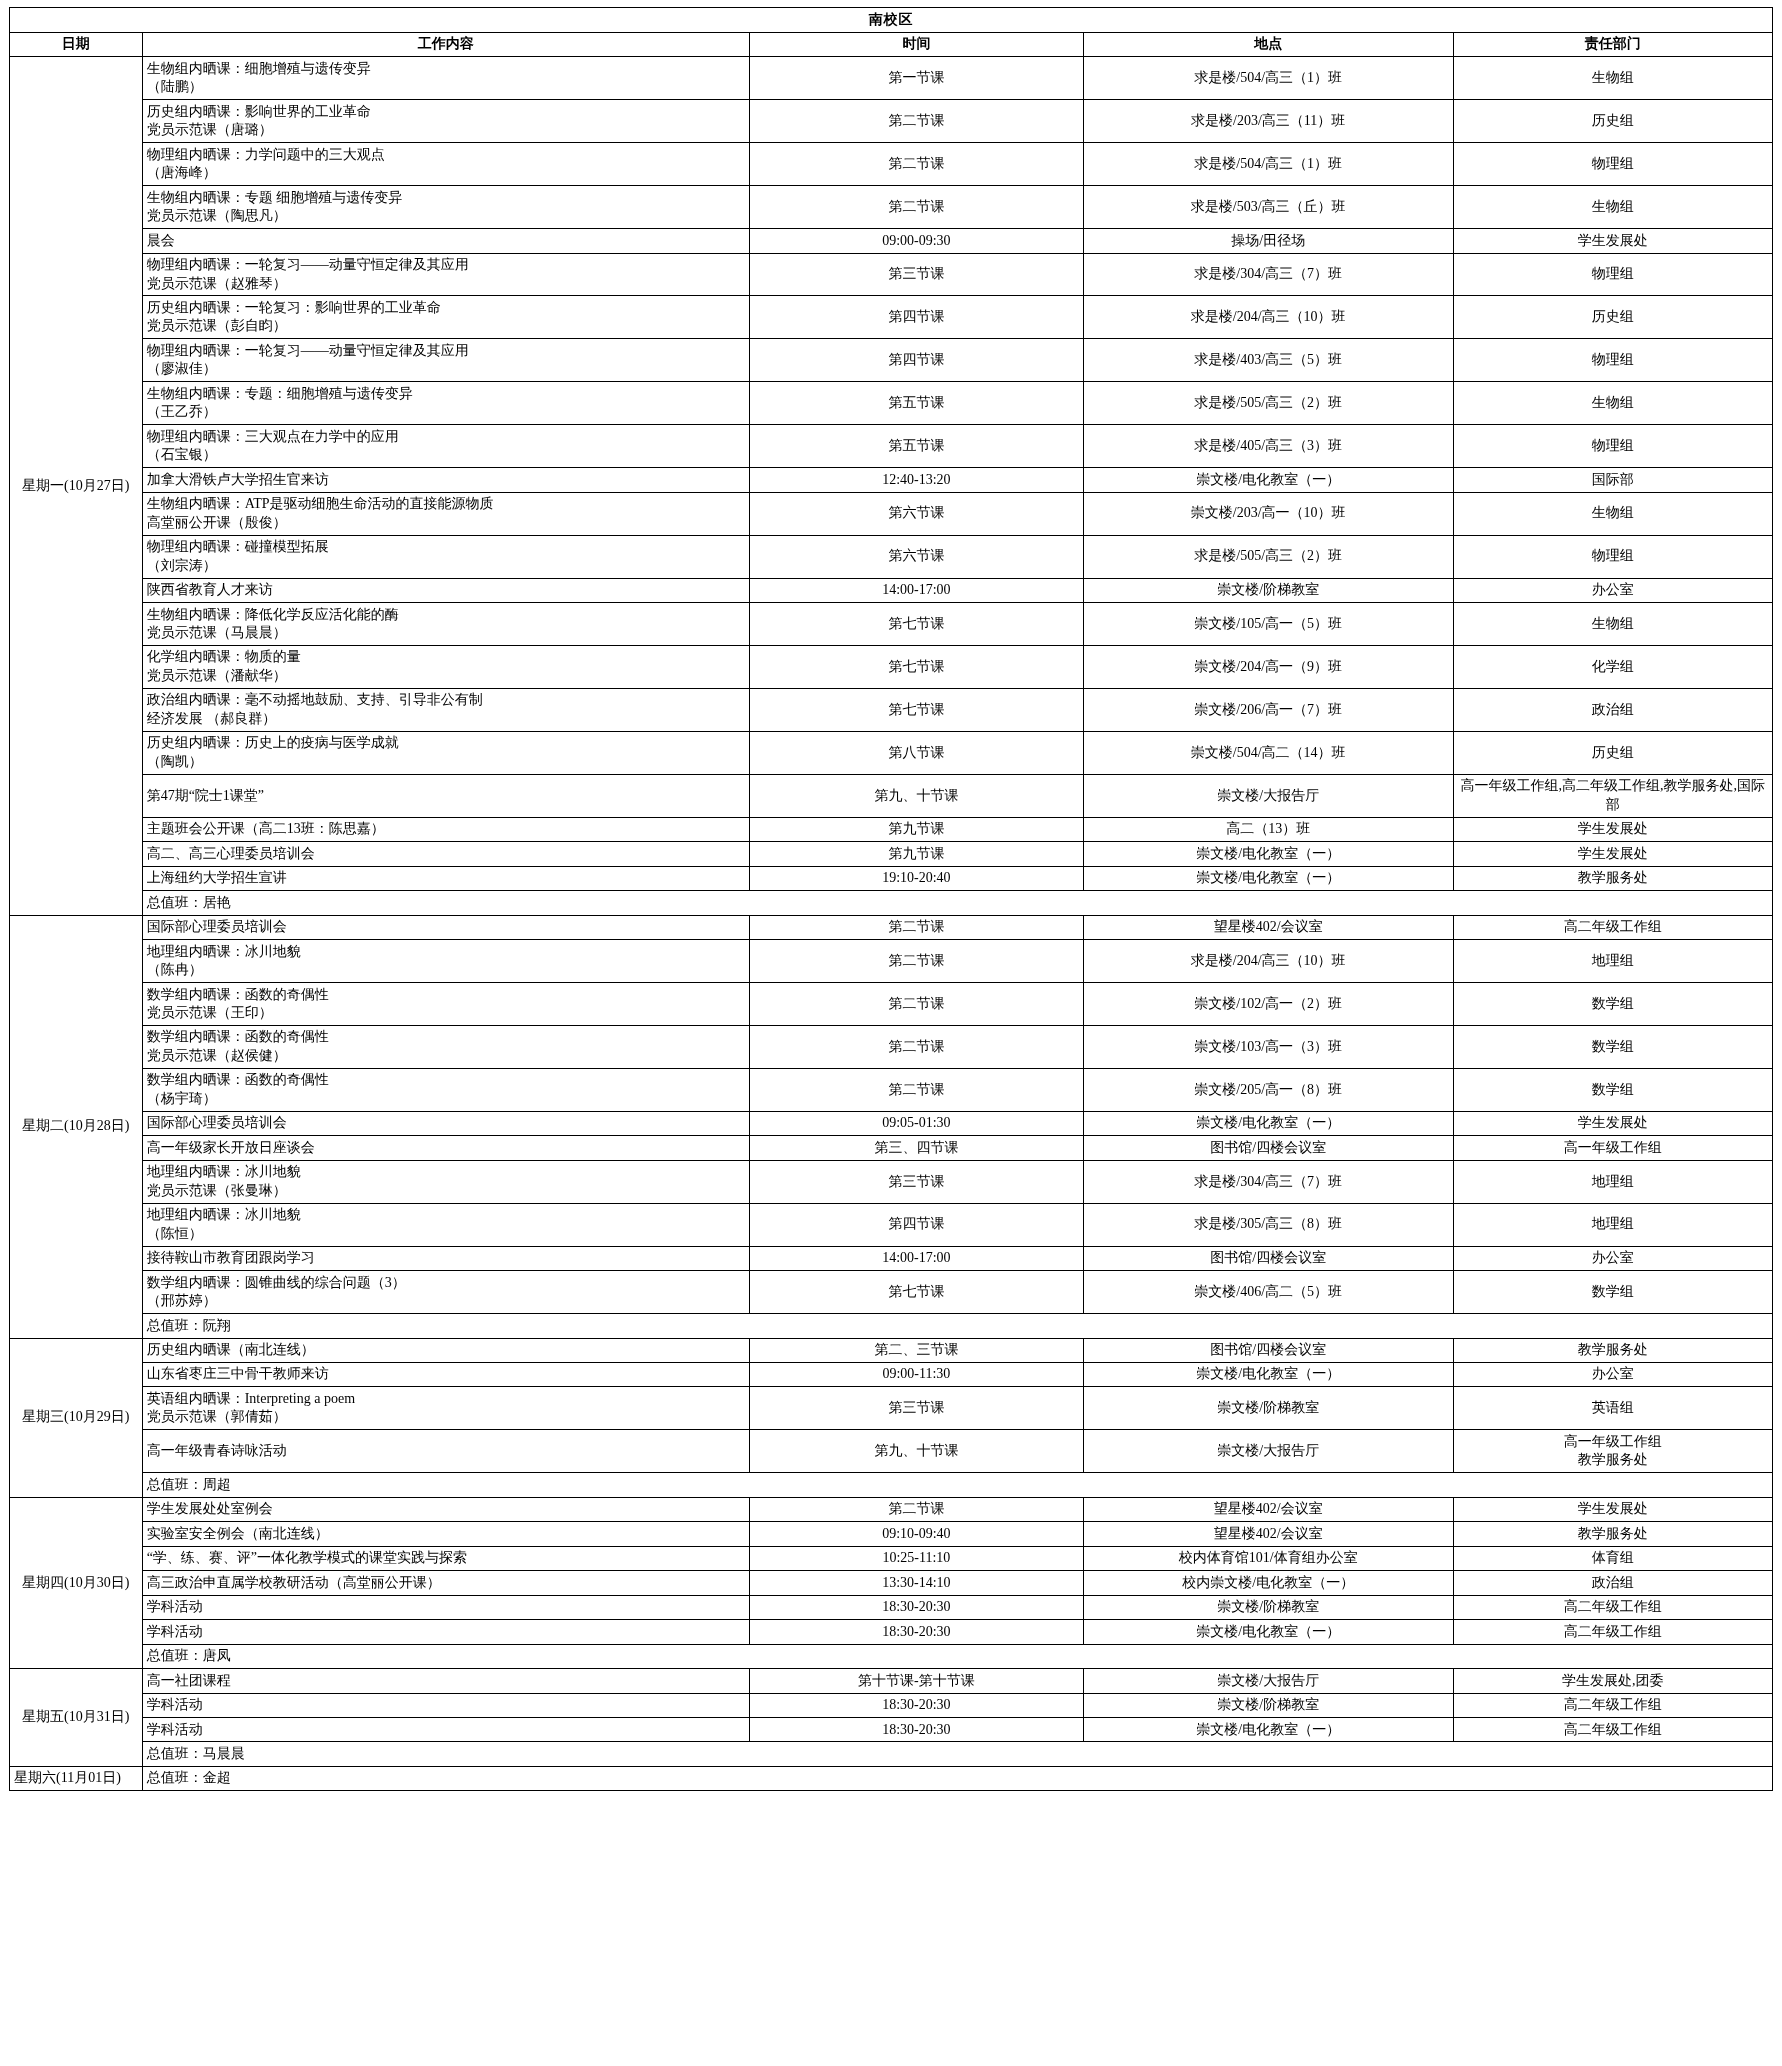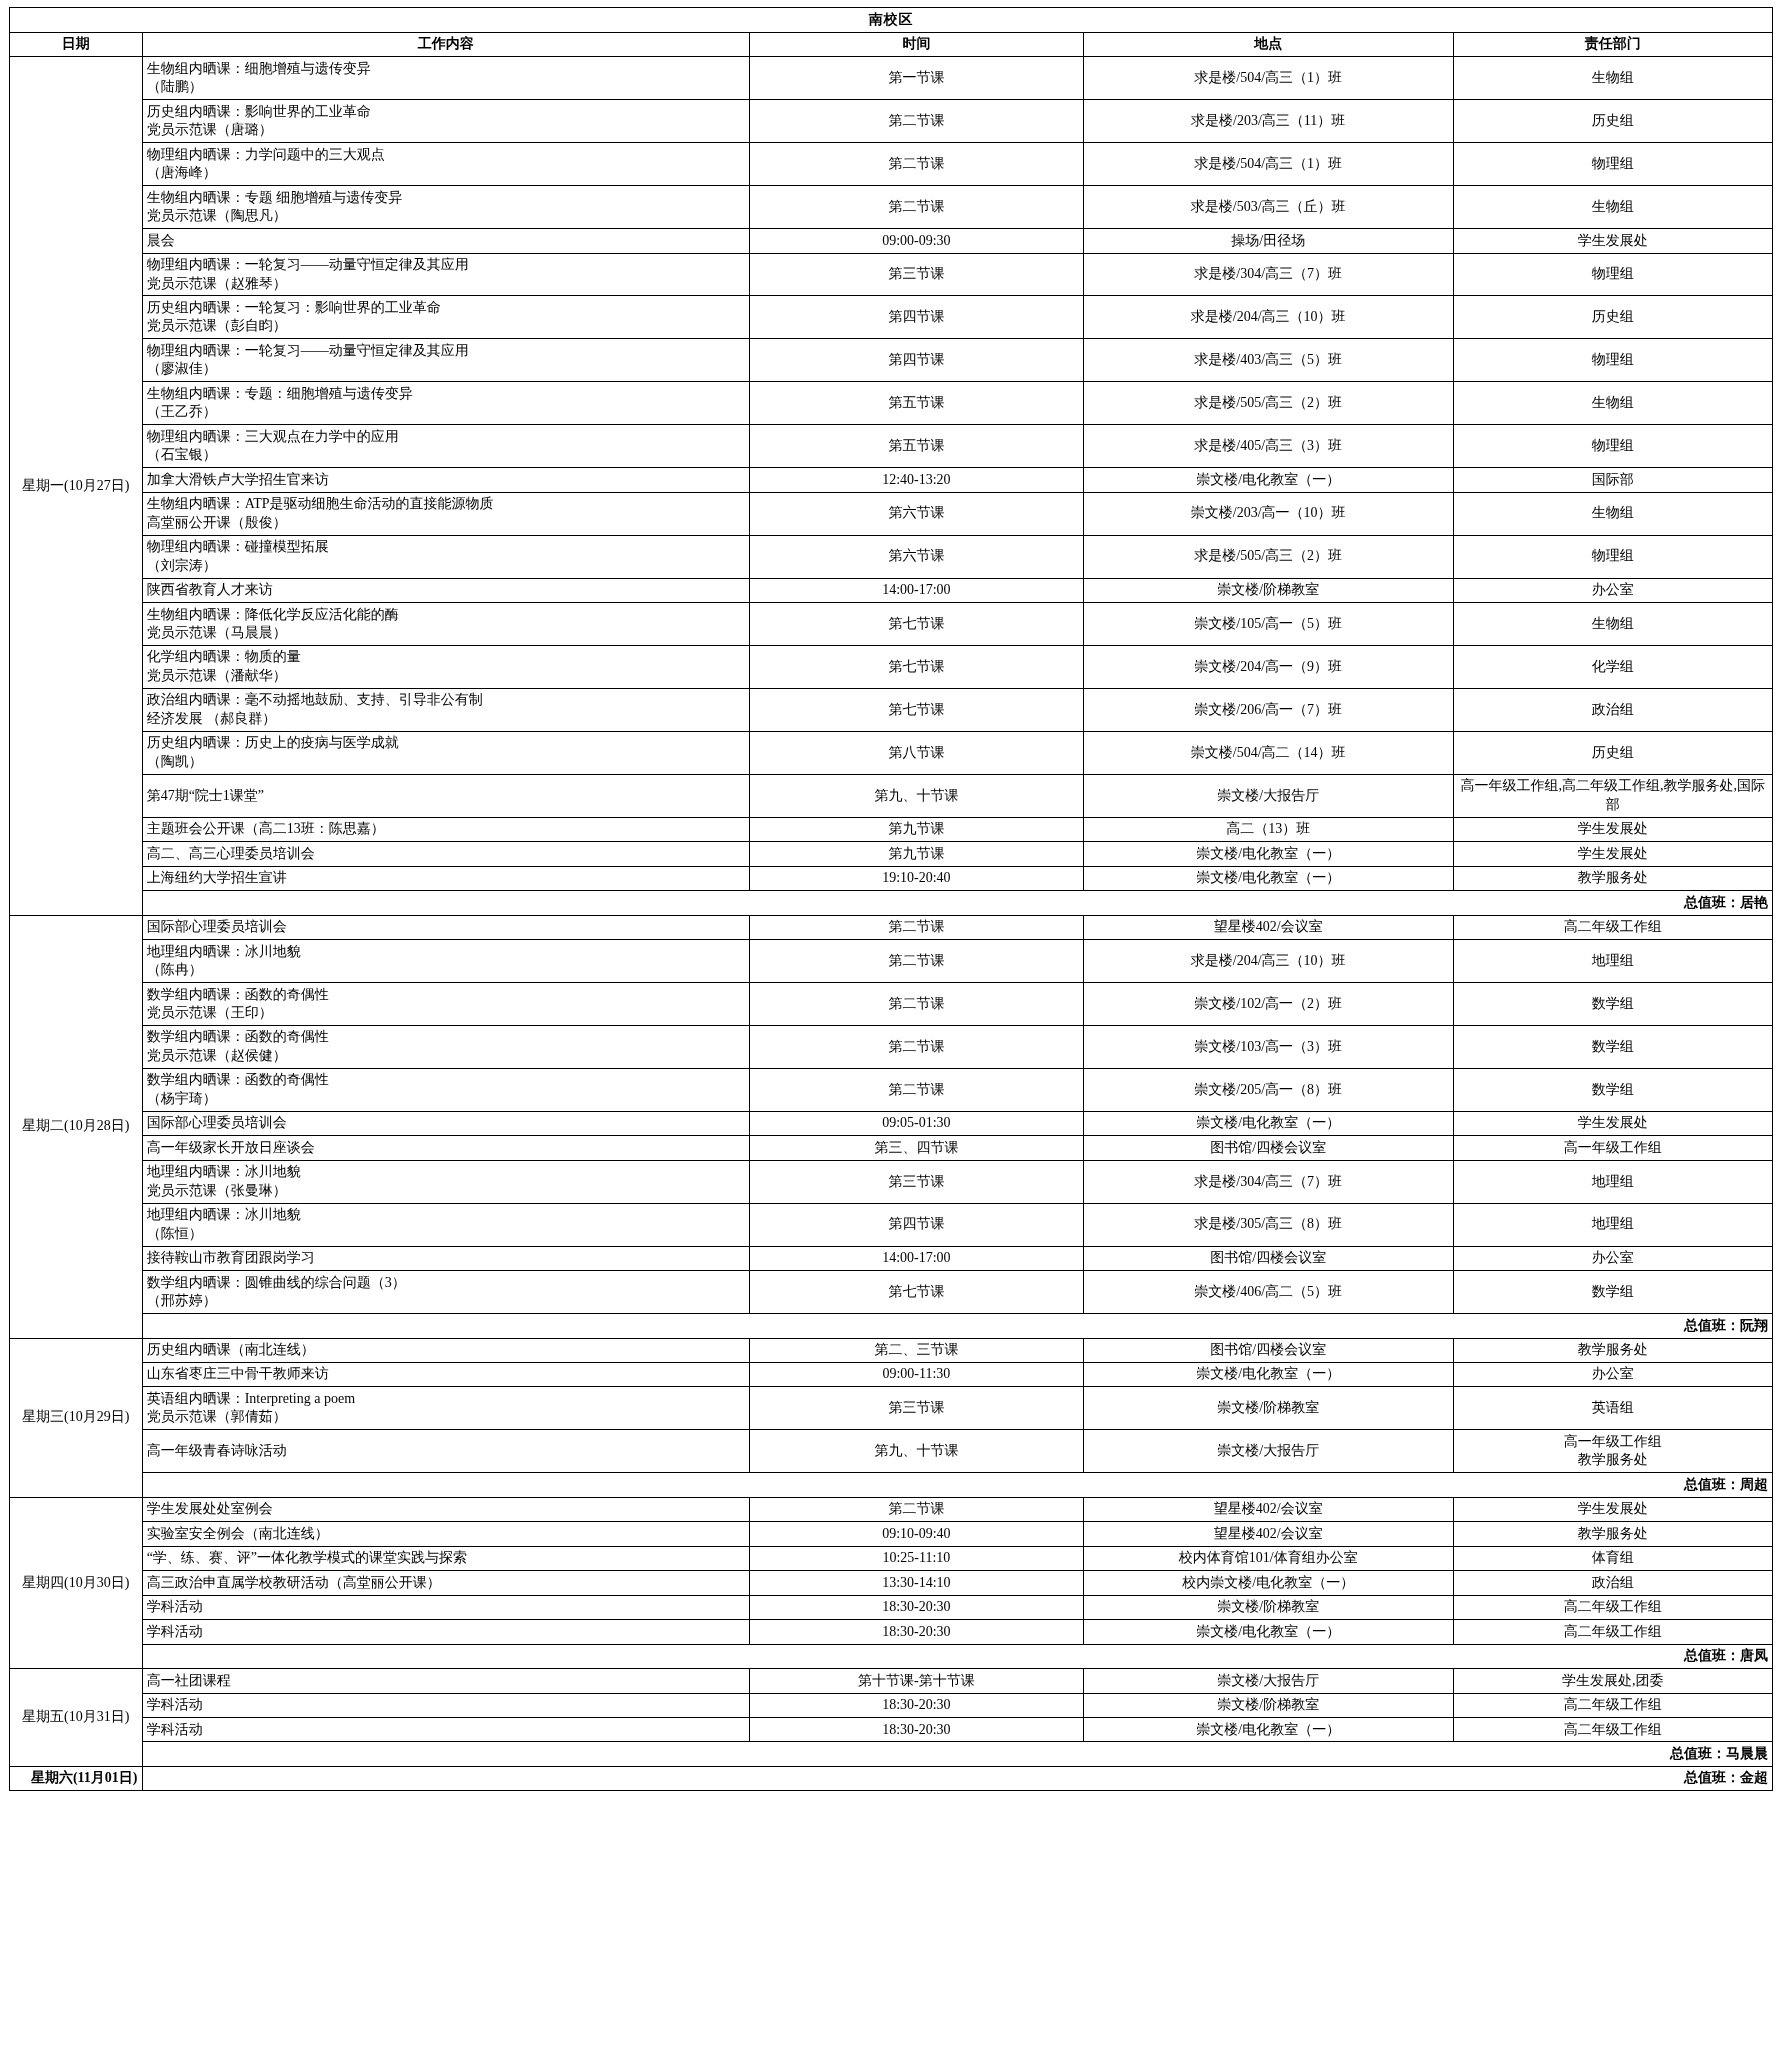--- a/index.html
+++ b/index.html
@@ -53,22 +53,22 @@
     text-align: left;
     padding-left: 6.6px;
   }
   .ctr {
     text-align: center;
   }
   .sub {
     display: block;
   }
   .duty td {
-    text-align: right;
-    font-weight: bold;
+    text-align: left;
+    font-weight: normal;
     padding-left: 6.6px;
     font-size: 15px;
   }
   .two-line { line-height: 1.28; }
 </style>
 </head>
 <body>
 
 <div class="page">
   <table class="sched">

